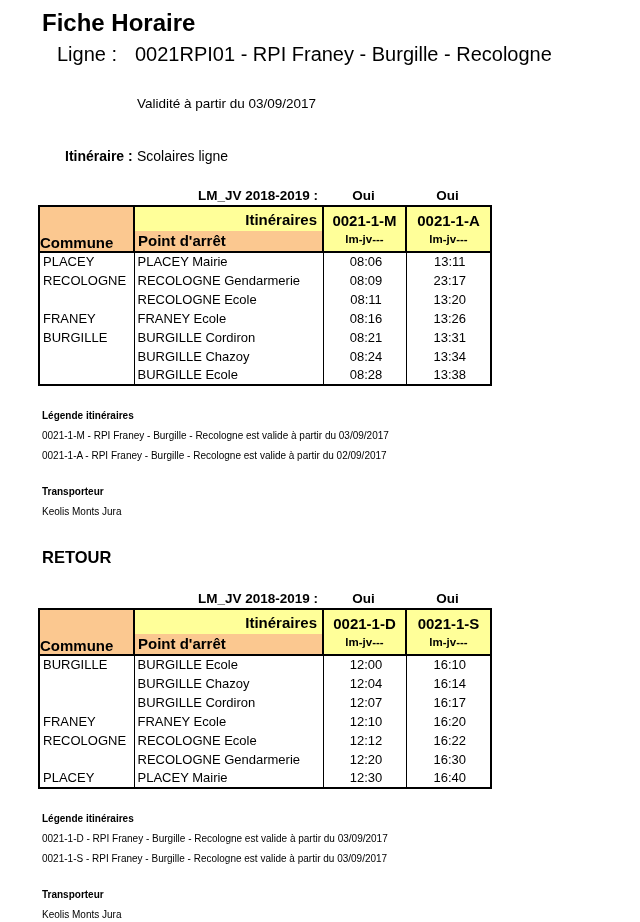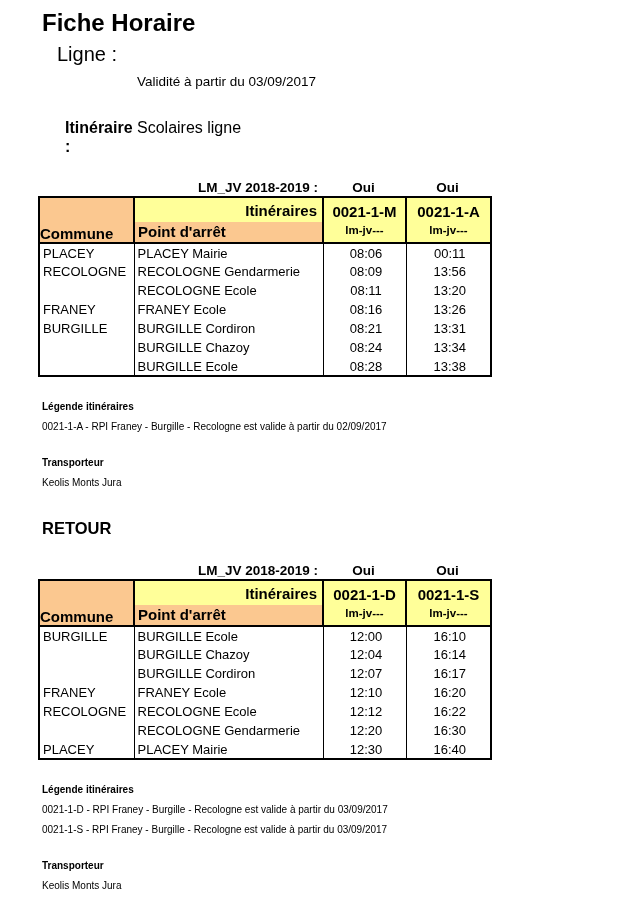--- a/index.html
+++ b/index.html
@@ -19,22 +19,22 @@
   .page{position:relative;width:640px;height:922px;padding-left:38px;}
 
   .doc-title{
     margin:9px 11px 0 4px;font-size:24px;font-weight:bold;line-height:1.2;
   }
   .line-row{
     margin:5px 0 0 19px;font-size:20px;font-weight:normal;line-height:1.15;
     display:flex;
   }
   .line-row .lbl{display:inline-block;width:78px;flex:0 0 auto;}
-  .validity{margin:8px 0 0 99px;font-size:13.5px;line-height:1.2;}
-  .itin-row{margin:28px 0 0 0;font-size:16px;line-height:1.2;display:flex;}
+  .validity{margin:30px 0 0 99px;font-size:13.5px;line-height:1.2;}
+  .itin-row{margin:36px 0 0 0;font-size:14px;line-height:1.2;display:flex;}
   .itin-row .lbl{display:inline-block;font-weight:bold;margin-left:27px;width:72px;flex:0 0 auto;}
 
   .tbl-block{margin-top:22px;}
   .annot-row{
     width:452px;display:grid;grid-template-columns:284px 83px 85px;
     height:18px;align-items:center;font-weight:bold;font-size:13.5px;
   }
   .annot-period{text-align:right;padding-right:4px;}
   .annot-oui{text-align:center;}
 
@@ -81,20 +81,21 @@
 </style>
 </head>
 <body>
 
 <div class="page">
 
   <h1 class="doc-title">Fiche Horaire</h1>
 
   <div class="line-row">
     <span class="lbl">Ligne :</span>
+    <span>0021RPI01 - RPI Franey - Burgille - Recologne</span>
   </div>
 
   <div class="validity">Validité à partir du 03/09/2017</div>
 
   <div class="itin-row">
     <span class="lbl">Itinéraire :</span>
     <span>Scolaires ligne</span>
   </div>
 
   <section id="mount-table-0">
@@ -126,28 +127,28 @@
             <div class="code">0021-1-A</div>
             <div class="days">lm-jv---</div>
           </th>
         </tr>
       </thead>
       <tbody>
   <tr>
     <td class="td-commune">PLACEY</td>
     <td class="td-stop">PLACEY Mairie</td>
     <td class="td-time t0">08:06</td>
-    <td class="td-time t1">00:11</td>
+    <td class="td-time t1">13:11</td>
   </tr>
 
   <tr>
     <td class="td-commune">RECOLOGNE</td>
     <td class="td-stop">RECOLOGNE Gendarmerie</td>
     <td class="td-time t0">08:09</td>
-    <td class="td-time t1">13:56</td>
+    <td class="td-time t1">23:17</td>
   </tr>
 
   <tr>
     <td class="td-commune"></td>
     <td class="td-stop">RECOLOGNE Ecole</td>
     <td class="td-time t0">08:11</td>
     <td class="td-time t1">13:20</td>
   </tr>
 
   <tr>
@@ -178,20 +179,21 @@
     <td class="td-time t1">13:38</td>
   </tr>
 </tbody>
     </table>
   </div>
 </section>
   <section id="mount-legend-0">
   <div class="legend">
     <div class="legend-h bind-heading">Légende itinéraires</div>
     <div class="legend-lines">
+          <div class="legend-line">0021-1-M - RPI Franey - Burgille - Recologne est valide à partir du 03/09/2017</div>
           <div class="legend-line">0021-1-A - RPI Franey - Burgille - Recologne est valide à partir du 02/09/2017</div>
         </div>
     <div class="legend-h carrier-h bind-carrier-h">Transporteur</div>
     <div class="legend-line bind-carrier">Keolis Monts Jura</div>
   </div>
 </section>
 
   <h2 class="retour-heading">RETOUR</h2>
 
   <section id="mount-table-1">

